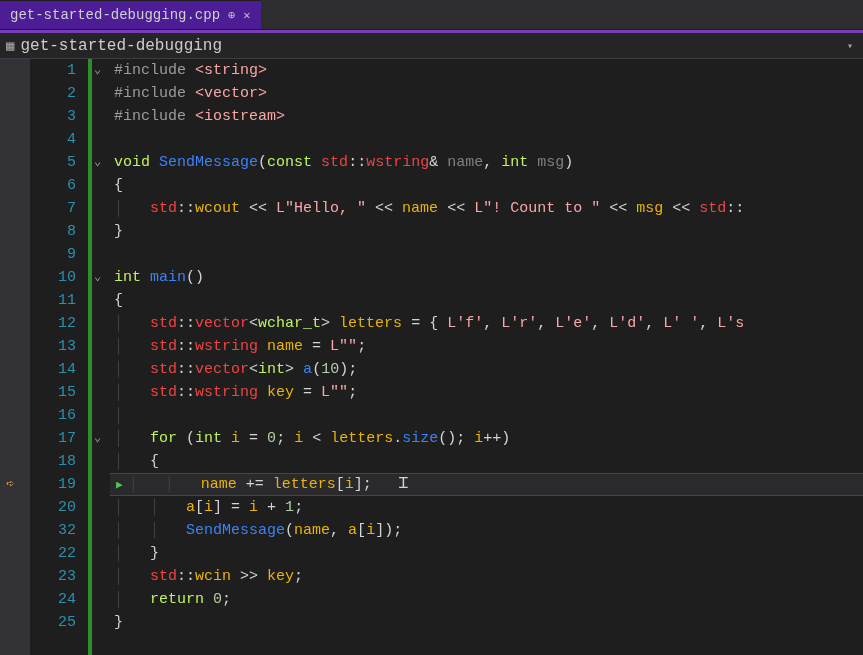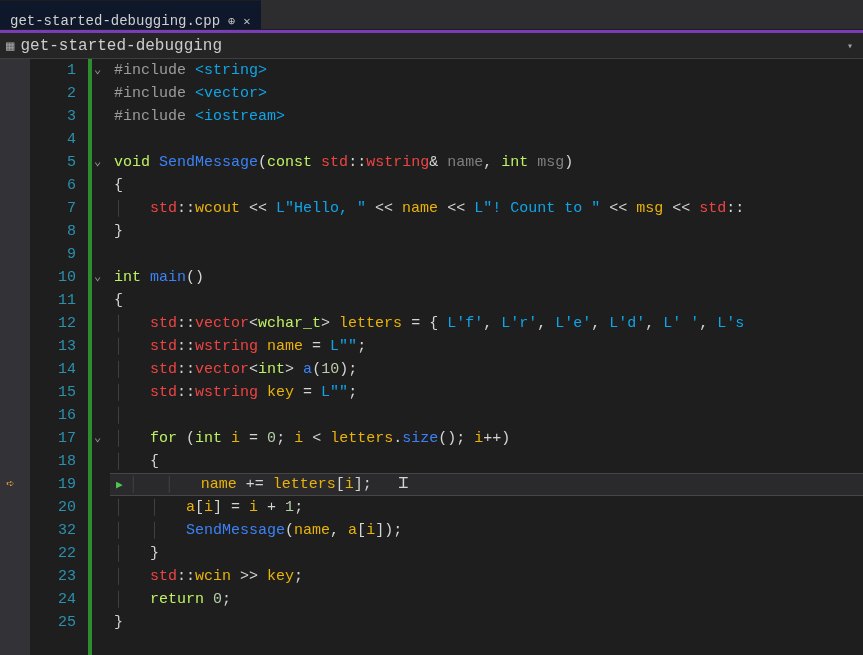--- a/index.html
+++ b/index.html
@@ -14,24 +14,24 @@
   }
   .tab-bar {
     background: #2d2d30;
     height: 30px;
     display: flex;
     align-items: center;
     border-bottom: 1px solid #1e1e1e;
   }
   .tab {
     display: flex;
-    align-items: flex-end;
+    align-items: center;
     height: 100%;
     padding: 0 10px;
-    background: #0f172a;
+    background: #4c1d95;
     border-top: 1px solid #1e1e1e;
     gap: 8px;
     color: #d0d0d0;
     font-size: 14px;
   }
   .tab .pin-icon, .tab .close-icon {
     color: #c0c0c0;
     font-size: 12px;
     cursor: pointer;
   }
@@ -124,21 +124,21 @@
     font-size: 14px;
     line-height: 23px;
   }
   .run-arrow {
     color: #4ec94e;
     font-size: 11px;
     padding: 0 6px 0 2px;
   }
   
   .pp { color: #9b9b9b; }
-  .str { color: #0ea5e9; }
+  .str { color: #fca5a5; }
   .kw { color: #bef264; }
   .cls { color: #ef4444; }
   .func { color: #3b82f6; }
   .var { color: #eab308; }
   .num { color: #b5cea8; }
   .op { color: #d4d4d4; }
   .punc { color: #d4d4d4; }
   .param { color: #7f7f7f; }
   .guide { color: #404040; }
 </style>

